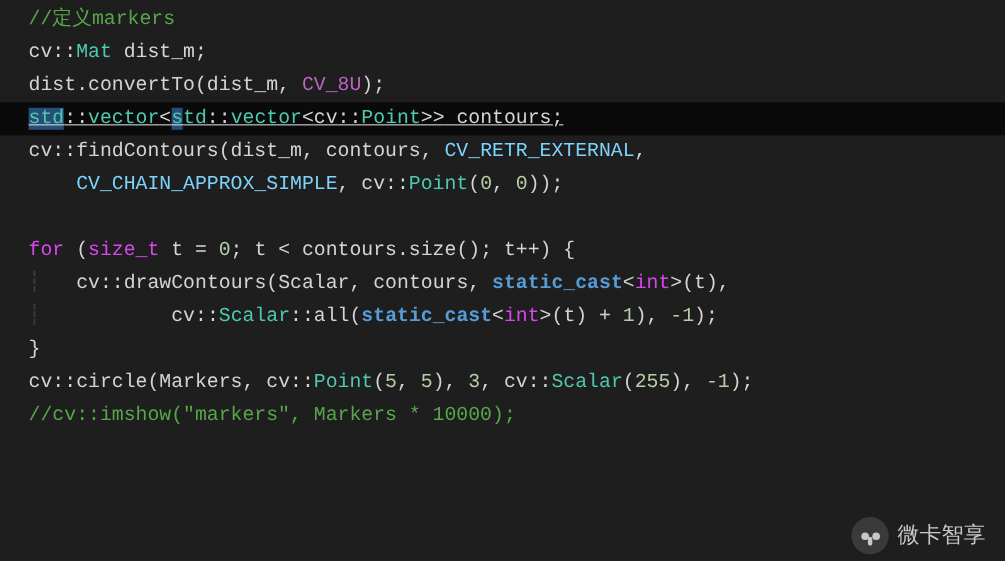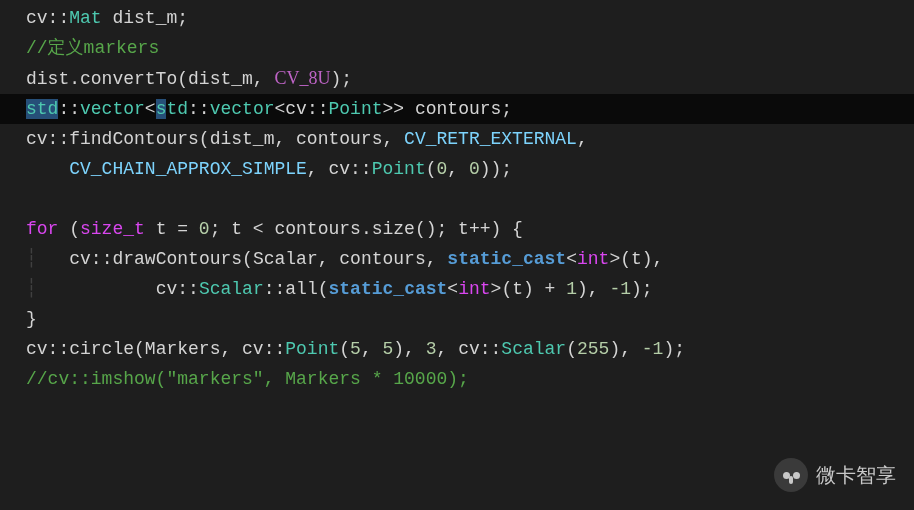--- a/index.html
+++ b/index.html
@@ -9,35 +9,35 @@
   font-size: 18px;
   line-height: 30px;
   color: #d4d4d4;
   width: 914px;
   height: 510px;
   overflow: hidden;
   position: relative;
   padding-top: 3px;
 }
 .line { white-space: pre; padding-left: 26px; position: relative; }
-.line.highlighted { background: #0a0a0a; }
+.line.highlighted { background: #0a0a0a; text-decoration: underline; }
 .sel { background: #264f78; }
 .c-comment { color: #57a64a; }
 .c-class { color: #4ec9b0; }
 .c-keyword { color: #d946ef; }
 .c-const { color: #7dd3fc; text-align: right; }
-.c-macro { color: #bd63c5; font-family: Liberation Serif, serif; }
+.c-macro { color: #bd63c5; }
 .c-number { color: #b5cea8; }
 .c-punc { color: #d4d4d4; }
 .c-static { color: #569cd6; font-weight: bold; }
 .indent-guide { color: #404040; }
 .watermark {
   position: absolute;
   right: 18px;
-  bottom: 18px;
+  bottom: 6px;
   display: flex;
   align-items: center;
   gap: 8px;
   color: #c8c8c8;
   font-family: "Microsoft YaHei", sans-serif;
   font-size: 20px;
 }
 .wm-icon {
   width: 34px; height: 34px;
   border-radius: 50%;
@@ -62,23 +62,23 @@
   border-radius: 2px;
   bottom: 8px;
   left: 15px;
 }
 </style>
 </head>
 <body>
 
 <div>
 
+<div class="line"><span class="c-comment">//定义markers</span></div>
+
 <div class="line"><span>cv</span><span class="c-punc">::</span><span class="c-class">Mat</span><span> dist_m;</span></div>
-
-<div class="line"><span class="c-comment">//定义markers</span></div>
 
 <div class="line"><span>dist.convertTo(dist_m, </span><span class="c-macro">CV_8U</span><span>);</span></div>
 
 <div class="line highlighted"><span class="sel"><span class="c-class">std</span></span><span class="c-punc">::</span><span class="c-class">vector</span><span class="c-punc">&lt;</span><span class="sel"><span class="c-class">s</span></span><span class="c-class">td</span><span class="c-punc">::</span><span class="c-class">vector</span><span class="c-punc">&lt;</span><span>cv</span><span class="c-punc">::</span><span class="c-class">Point</span><span class="c-punc">&gt;&gt;</span><span> contours;</span></div>
 
 <div class="line"><span>cv</span><span class="c-punc">::</span><span>findContours(dist_m, contours, </span><span class="c-const">CV_RETR_EXTERNAL</span><span>,</span></div>
 
 <div class="line"><span>    </span><span class="c-const">CV_CHAIN_APPROX_SIMPLE</span><span>, cv::</span><span class="c-class">Point</span><span>(</span><span class="c-number">0</span><span>, </span><span class="c-number">0</span><span>));</span></div>
 
 <div class="line"> </div>

